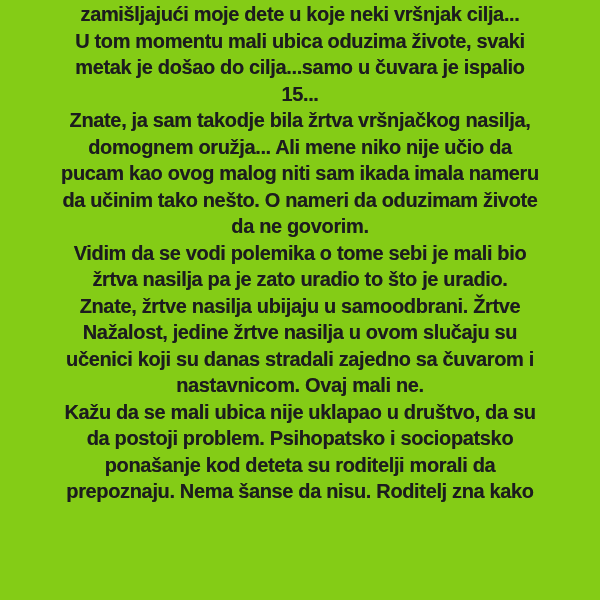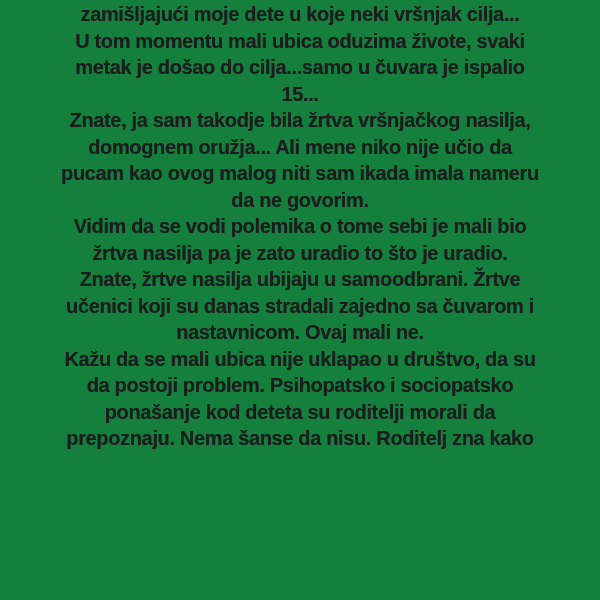--- a/index.html
+++ b/index.html
@@ -33,33 +33,35 @@
     
     text-shadow: 0 0 0.5px rgba(28,28,30,0.55);
   }
   .line {
     white-space: nowrap;
   }
 </style>
 </head>
 <body>
 
-<div class="screen" style="background: #15803d;">
+<div class="screen" style="background: #84cc16;">
   <div class="text-block" style="color: rgb(28, 28, 30);">
       <div class="line">zamišljajući moje dete u koje neki vršnjak cilja...</div>
       <div class="line">U tom momentu mali ubica oduzima živote, svaki</div>
       <div class="line">metak je došao do cilja...samo u čuvara je ispalio</div>
       <div class="line">15...</div>
       <div class="line">Znate, ja sam takodje bila žrtva vršnjačkog nasilja,</div>
       <div class="line">domognem oružja... Ali mene niko nije učio da</div>
       <div class="line">pucam kao ovog malog niti sam ikada imala nameru</div>
+      <div class="line">da učinim tako nešto. O nameri da oduzimam živote</div>
       <div class="line">da ne govorim.</div>
       <div class="line">Vidim da se vodi polemika o tome sebi je mali bio</div>
       <div class="line">žrtva nasilja pa je zato uradio to što je uradio.</div>
       <div class="line">Znate, žrtve nasilja ubijaju u samoodbrani. Žrtve</div>
+      <div class="line">Nažalost, jedine žrtve nasilja u ovom slučaju su</div>
       <div class="line">učenici koji su danas stradali zajedno sa čuvarom i</div>
       <div class="line">nastavnicom. Ovaj mali ne.</div>
       <div class="line">Kažu da se mali ubica nije uklapao u društvo, da su</div>
       <div class="line">da postoji problem. Psihopatsko i sociopatsko</div>
       <div class="line">ponašanje kod deteta su roditelji morali da</div>
       <div class="line">prepoznaju. Nema šanse da nisu. Roditelj zna kako</div>
     </div>
 </div>
 
 </body></html>

